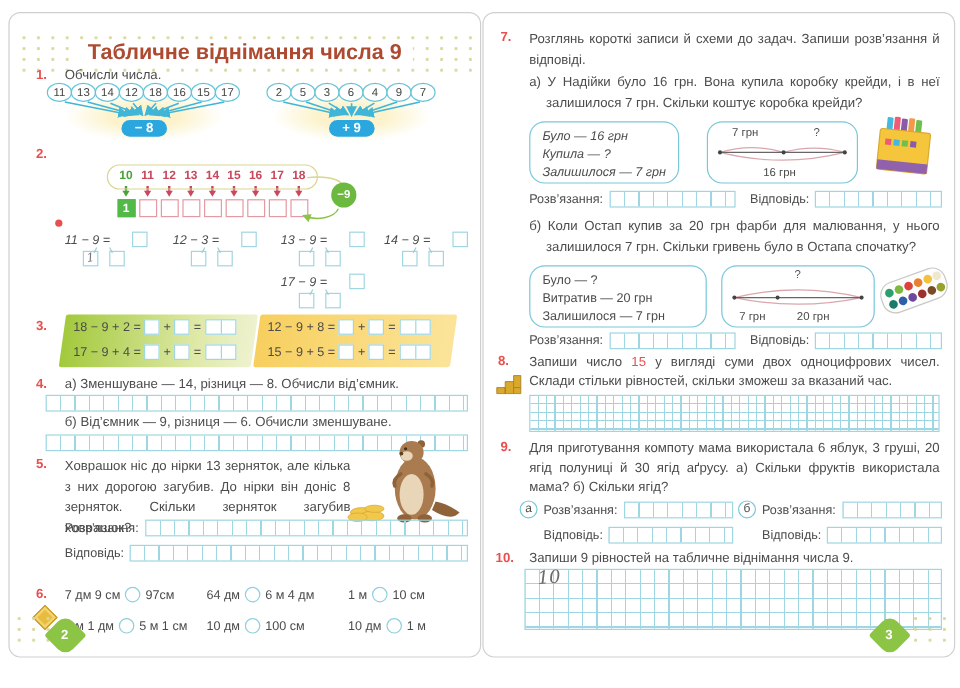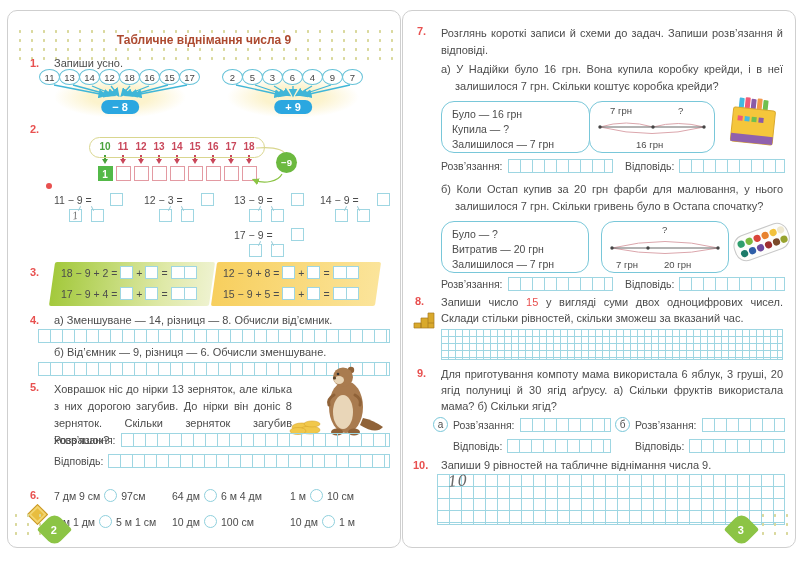--- a/index.html
+++ b/index.html
@@ -7,21 +7,21 @@
   .page{position:absolute;top:10px;width:392px;height:536px;background:#fff;border:1px solid #cfcfcf;border-radius:10px;overflow:hidden;}
   #pageL{left:7px;}
   #pageR{left:402px;}
   .abs{position:absolute;}
   .tnum{position:absolute;color:#e8504f;font-weight:bold;font-size:11px;}
   .ttext{position:absolute;font-size:11px;}
   .para{position:absolute;font-size:11px;line-height:1.5;text-align:justify;}
   .hang{padding-left:14px;text-indent:-14px;}
   .dots{position:absolute;background-image:radial-gradient(circle,#d9d89c 1.1px,rgba(0,0,0,0) 1.3px);background-size:12px 9px;}
   .title-wrap{position:absolute;left:0;right:0;top:22px;text-align:center;}
-  .title{display:inline-block;background:#fff;padding:0 9px;font-weight:bold;font-size:12px;color:#ad4a30;}
+  .title{display:inline-block;background:#fff;padding:0 9px;font-weight:bold;font-size:18px;color:#ad4a30;}
   
   .cluster{position:absolute;height:50px;}
   .glow{position:absolute;top:7px;left:50%;transform:translateX(-50%);width:132px;height:42px;background:radial-gradient(ellipse closest-side,#fcf3cd 0%,#fcf3cd 45%,rgba(252,243,205,0) 100%);}
   .ovals{position:relative;display:flex;justify-content:center;}
   .oval{width:19px;height:14px;border:1.2px solid #66c2d8;border-radius:50%;background:#fff;font-size:9.5px;display:flex;align-items:center;justify-content:center;margin-left:-1px;color:#444;flex:none;}
   .arrsvg{position:absolute;top:15px;left:0;}
   .pill{position:absolute;top:31px;left:50%;transform:translateX(-50%);background:#2ba7e0;color:#fff;font-weight:bold;font-size:11px;padding:1px 11px;border-radius:9px;white-space:nowrap;}
   
   .schema{position:absolute;}
   .s2cols{position:relative;display:flex;}
@@ -33,21 +33,21 @@
   .s2stem.r{background:#c9485b;} .s2stem.g{background:#4aa23c;}
   .s2tri{width:0;height:0;border:3.5px solid transparent;border-bottom:none;margin:0 auto;}
   .s2tri.r{border-top:5px solid #c9485b;} .s2tri.g{border-top:5px solid #4aa23c;}
   .s2box{width:15px;height:15px;border:1.4px solid #e39aa2;margin:2px auto 0;background:#fff;box-sizing:border-box;}
   .s2box.first{background:#53b948;border-color:#53b948;color:#fff;font-weight:bold;font-size:10px;line-height:15px;text-align:center;}
   .s2badge{position:absolute;left:180px;top:12px;width:21px;height:21px;border-radius:50%;background:#6cb93f;color:#fff;font-weight:bold;font-size:9.5px;display:flex;align-items:center;justify-content:center;}
   .s2curves{position:absolute;left:154px;top:-4px;}
   .bullet-dot{position:absolute;width:6px;height:6px;border-radius:50%;background:#e8504f;}
   
   .decomp{position:absolute;width:92px;}
-  .l1{display:flex;align-items:center;gap:18px;font-size:10.5px;}
+  .l1{display:flex;align-items:center;gap:18px;font-size:10.5px;font-style:italic;}
   .bx{width:13px;height:13px;background:#fff;border:1px solid #9ed6e2;display:inline-block;flex:none;box-sizing:border-box;}
   .dbox{width:26px;height:13px;background:#fff;border:1px solid #9ed6e2;position:relative;flex:none;box-sizing:border-box;}
   .dbox::before{content:'';position:absolute;left:50%;top:0;bottom:0;width:1px;background:#9ed6e2;}
   .duo{margin:3px 0 0 12px;width:40px;display:flex;gap:9px;justify-content:center;position:relative;}
   .duo::before{content:'';position:absolute;top:-3px;left:13px;width:1px;height:5px;background:#9fcdd8;transform:rotate(28deg);}
   .duo::after{content:'';position:absolute;top:-3px;right:13px;width:1px;height:5px;background:#9fcdd8;transform:rotate(-28deg);}
   .hw{font-family:"DejaVu Serif",serif;font-style:italic;font-size:10px;color:#777;display:block;transform:rotate(-8deg);line-height:12px;text-align:center;font-weight:normal;}
   
   .hl{position:absolute;width:160px;height:44px;}
   .hl::before{content:'';position:absolute;inset:0;transform:skewX(-8deg);border-radius:2px;}
@@ -79,21 +79,21 @@
 </head>
 <body>
 
 <div class="page" id="pageL">
   <div class="dots" style="left:6px;right:6px;top:16px;height:36px;"></div>
   <div class="title-wrap">
     <span class="title">Табличне віднімання числа 9</span>
   </div>
 
   <span class="tnum" style="left:22px;top:46px;">1.</span>
-  <span class="ttext" style="left:46px;top:46px;">Запиши усно.</span>
+  <span class="ttext" style="left:46px;top:46px;">Обчисли числа.</span>
 
   <div class="cluster" style="left:36px;top:58px;width:152px;">
     <div class="glow"></div>
     <div class="ovals">
       <span class="oval">11</span>
       <span class="oval">13</span>
       <span class="oval">14</span>
       <span class="oval">12</span>
       <span class="oval">18</span>
       <span class="oval">16</span>
@@ -389,21 +389,21 @@
       <span>2</span>
     </div>
 </div>
 
 <div class="page" id="pageR">
 
   <span class="tnum" style="left:14px;top:14px;">7.</span>
   <div class="para" style="left:38px;right:12px;top:14px;">Розглянь короткі записи й схеми до задач. Запиши розв’язання й відповіді.</div>
   <div class="para hang" style="left:38px;right:12px;top:50px;">а) У Надійки було 16 грн. Вона купила коробку крейди, і в неї залишилося 7 грн. Скільки коштує коробка крейди?</div>
 
-  <div class="rec" style="left:38px;top:90px;width:149px;height:52px;">
+  <div class="rec" style="left:38px;top:90px;width:125px;height:52px;font-style:italic;">
     <div>Було — 16 грн</div>
     <div>Купила — ?</div>
     <div>Залишилося — 7 грн</div>
   </div>
   <div class="scheme" style="left:186px;top:90px;width:126px;height:52px;">
     <span class="lab" style="left:20px;top:3px;">7 грн</span>
     <span class="lab" style="left:88px;top:3px;">?</span>
     <svg class="abs" style="left:6px;top:17px;" width="112" height="22" viewBox="0 0 112 22">
       <path d="M4,8 Q30,0 57,8" fill="none" stroke="#dba6ac" stroke-width="1"></path>
       <path d="M57,8 Q82,1 108,8" fill="none" stroke="#dba6ac" stroke-width="1"></path>

